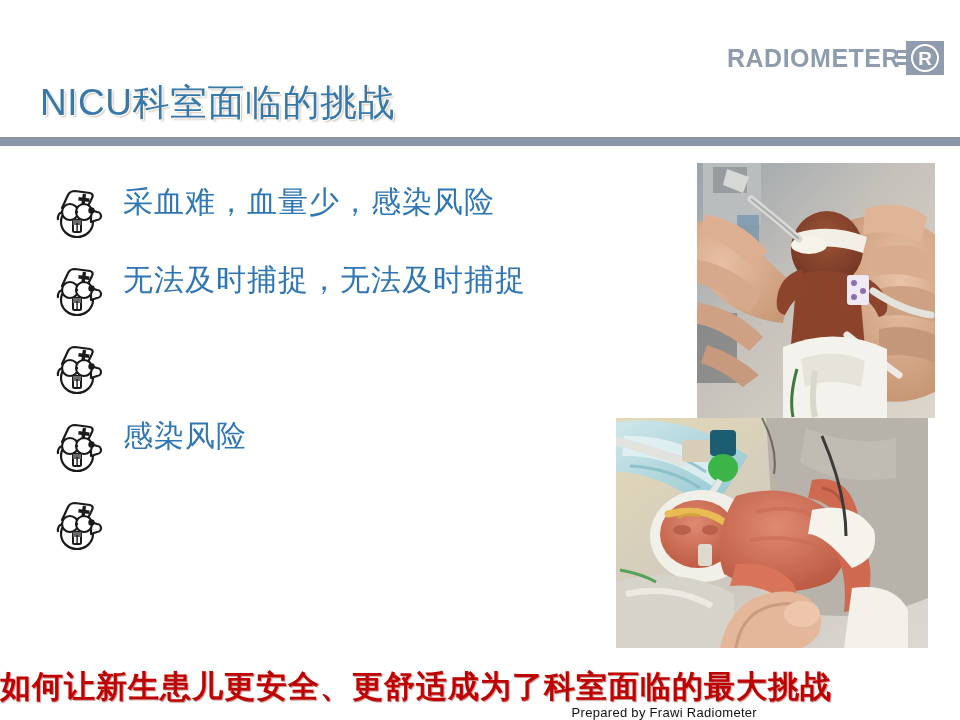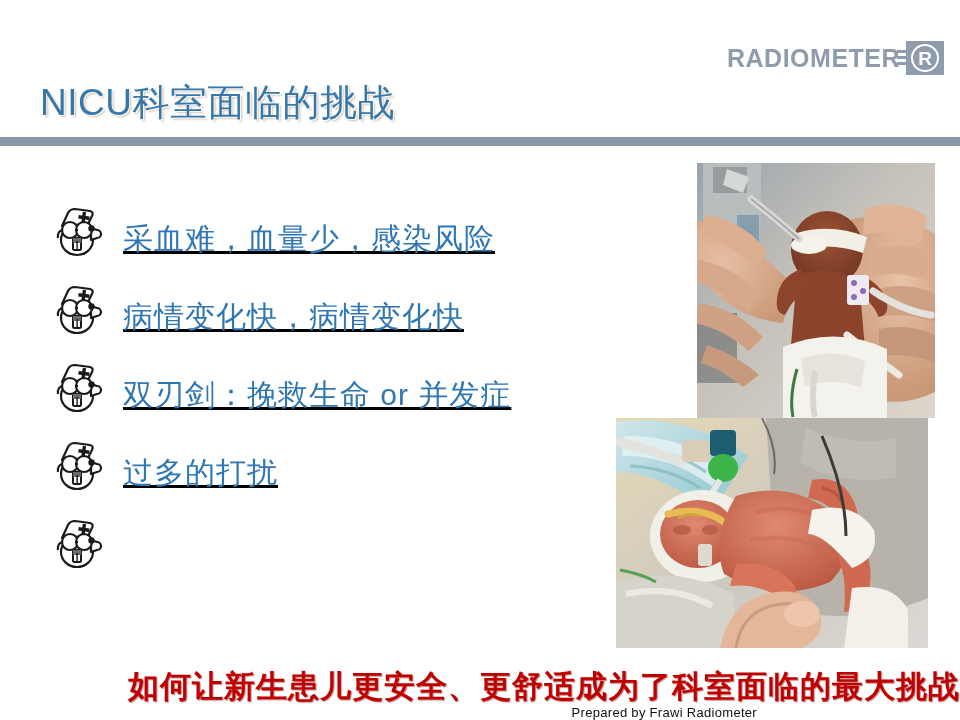--- a/index.html
+++ b/index.html
@@ -90,23 +90,22 @@
   }
 
   
   .bullets{
     position:absolute;
     left:48px;top:182px;
     width:600px;
   }
   .bullet-row{
     display:flex;
-    align-items:flex-end;
+    align-items:flex-start;
     height:78px;
-    text-decoration:underline;
   }
   .bullet-label{
     font-size:30px;
     color:#2f76b4;
     white-space:nowrap;
     letter-spacing:1px;
     margin-left:19px;
     font-family:"Liberation Sans","DejaVu Sans",sans-serif;
   }
   .doc-icon{
@@ -130,21 +129,21 @@
     left:616px;top:418px;
     width:312px;height:230px;
   }
   .photo svg{display:block;width:100%;height:100%;}
 
   
   .banner-text{
     position:absolute;
     left:0;top:666px;
     width:960px;
-    text-align:right;
+    text-align:left;
     font-size:31px;
     font-weight:bold;
     color:#c00000;
     letter-spacing:1px;
     text-shadow:1px 1px 1px rgba(120,0,0,.45);
     font-family:"Liberation Sans","DejaVu Sans",sans-serif;
   }
 
   
   .footer-text{
@@ -224,21 +223,21 @@
           <g fill="#1a1a1a">
             <rect x="34" y="12" width="3.4" height="11" transform="rotate(8 35.7 17.5)"></rect>
             <rect x="30.4" y="15.8" width="11" height="3.4" transform="rotate(8 35.9 17.5)"></rect>
             <circle cx="43.5" cy="28.5" r="3.2"></circle>
             <rect x="25" y="38" width="8" height="12" rx="1.5" fill="#fff" stroke="#1a1a1a" stroke-width="2"></rect>
             <rect x="25" y="38" width="8" height="5" fill="#6b6b6b"></rect>
             <rect x="28.4" y="41" width="1.4" height="8" fill="#1a1a1a"></rect>
           </g>
         </svg>
       </span>
-      <span class="bullet-label">病情变化快，病情变化快</span>
+      <span class="bullet-label">无法及时捕捉，无法及时捕捉</span>
     </div>
 
     <div class="bullet-row">
       <span class="doc-icon">
         <svg viewBox="0 0 56 60" xmlns="http://www.w3.org/2000/svg">
           <g fill="none" stroke="#1a1a1a" stroke-width="2.2" stroke-linejoin="round">
             <path d="M13 40 a16 15 0 0 1 32 0 a16 15 0 0 1 -32 0z" fill="#fff"></path>
             <path d="M43 28 l6 2 a4 4 0 0 1 0 8 l-6 2z" fill="#fff"></path>
             <path d="M14 26 l6 -13 q2 -4 7 -4 l15 2 q4 1 2 5 l-6 12z" fill="#fff"></path>
             <circle cx="22" cy="30" r="8" fill="#fff"></circle>
@@ -249,21 +248,20 @@
           <g fill="#1a1a1a">
             <rect x="34" y="12" width="3.4" height="11" transform="rotate(8 35.7 17.5)"></rect>
             <rect x="30.4" y="15.8" width="11" height="3.4" transform="rotate(8 35.9 17.5)"></rect>
             <circle cx="43.5" cy="28.5" r="3.2"></circle>
             <rect x="25" y="38" width="8" height="12" rx="1.5" fill="#fff" stroke="#1a1a1a" stroke-width="2"></rect>
             <rect x="25" y="38" width="8" height="5" fill="#6b6b6b"></rect>
             <rect x="28.4" y="41" width="1.4" height="8" fill="#1a1a1a"></rect>
           </g>
         </svg>
       </span>
-      <span class="bullet-label">双刃剑：挽救生命 or 并发症</span>
     </div>
 
     <div class="bullet-row">
       <span class="doc-icon">
         <svg viewBox="0 0 56 60" xmlns="http://www.w3.org/2000/svg">
           <g fill="none" stroke="#1a1a1a" stroke-width="2.2" stroke-linejoin="round">
             <path d="M13 40 a16 15 0 0 1 32 0 a16 15 0 0 1 -32 0z" fill="#fff"></path>
             <path d="M43 28 l6 2 a4 4 0 0 1 0 8 l-6 2z" fill="#fff"></path>
             <path d="M14 26 l6 -13 q2 -4 7 -4 l15 2 q4 1 2 5 l-6 12z" fill="#fff"></path>
             <circle cx="22" cy="30" r="8" fill="#fff"></circle>
@@ -274,21 +272,21 @@
           <g fill="#1a1a1a">
             <rect x="34" y="12" width="3.4" height="11" transform="rotate(8 35.7 17.5)"></rect>
             <rect x="30.4" y="15.8" width="11" height="3.4" transform="rotate(8 35.9 17.5)"></rect>
             <circle cx="43.5" cy="28.5" r="3.2"></circle>
             <rect x="25" y="38" width="8" height="12" rx="1.5" fill="#fff" stroke="#1a1a1a" stroke-width="2"></rect>
             <rect x="25" y="38" width="8" height="5" fill="#6b6b6b"></rect>
             <rect x="28.4" y="41" width="1.4" height="8" fill="#1a1a1a"></rect>
           </g>
         </svg>
       </span>
-      <span class="bullet-label">过多的打扰</span>
+      <span class="bullet-label">感染风险</span>
     </div>
 
     <div class="bullet-row">
       <span class="doc-icon">
         <svg viewBox="0 0 56 60" xmlns="http://www.w3.org/2000/svg">
           <g fill="none" stroke="#1a1a1a" stroke-width="2.2" stroke-linejoin="round">
             <path d="M13 40 a16 15 0 0 1 32 0 a16 15 0 0 1 -32 0z" fill="#fff"></path>
             <path d="M43 28 l6 2 a4 4 0 0 1 0 8 l-6 2z" fill="#fff"></path>
             <path d="M14 26 l6 -13 q2 -4 7 -4 l15 2 q4 1 2 5 l-6 12z" fill="#fff"></path>
             <circle cx="22" cy="30" r="8" fill="#fff"></circle>

